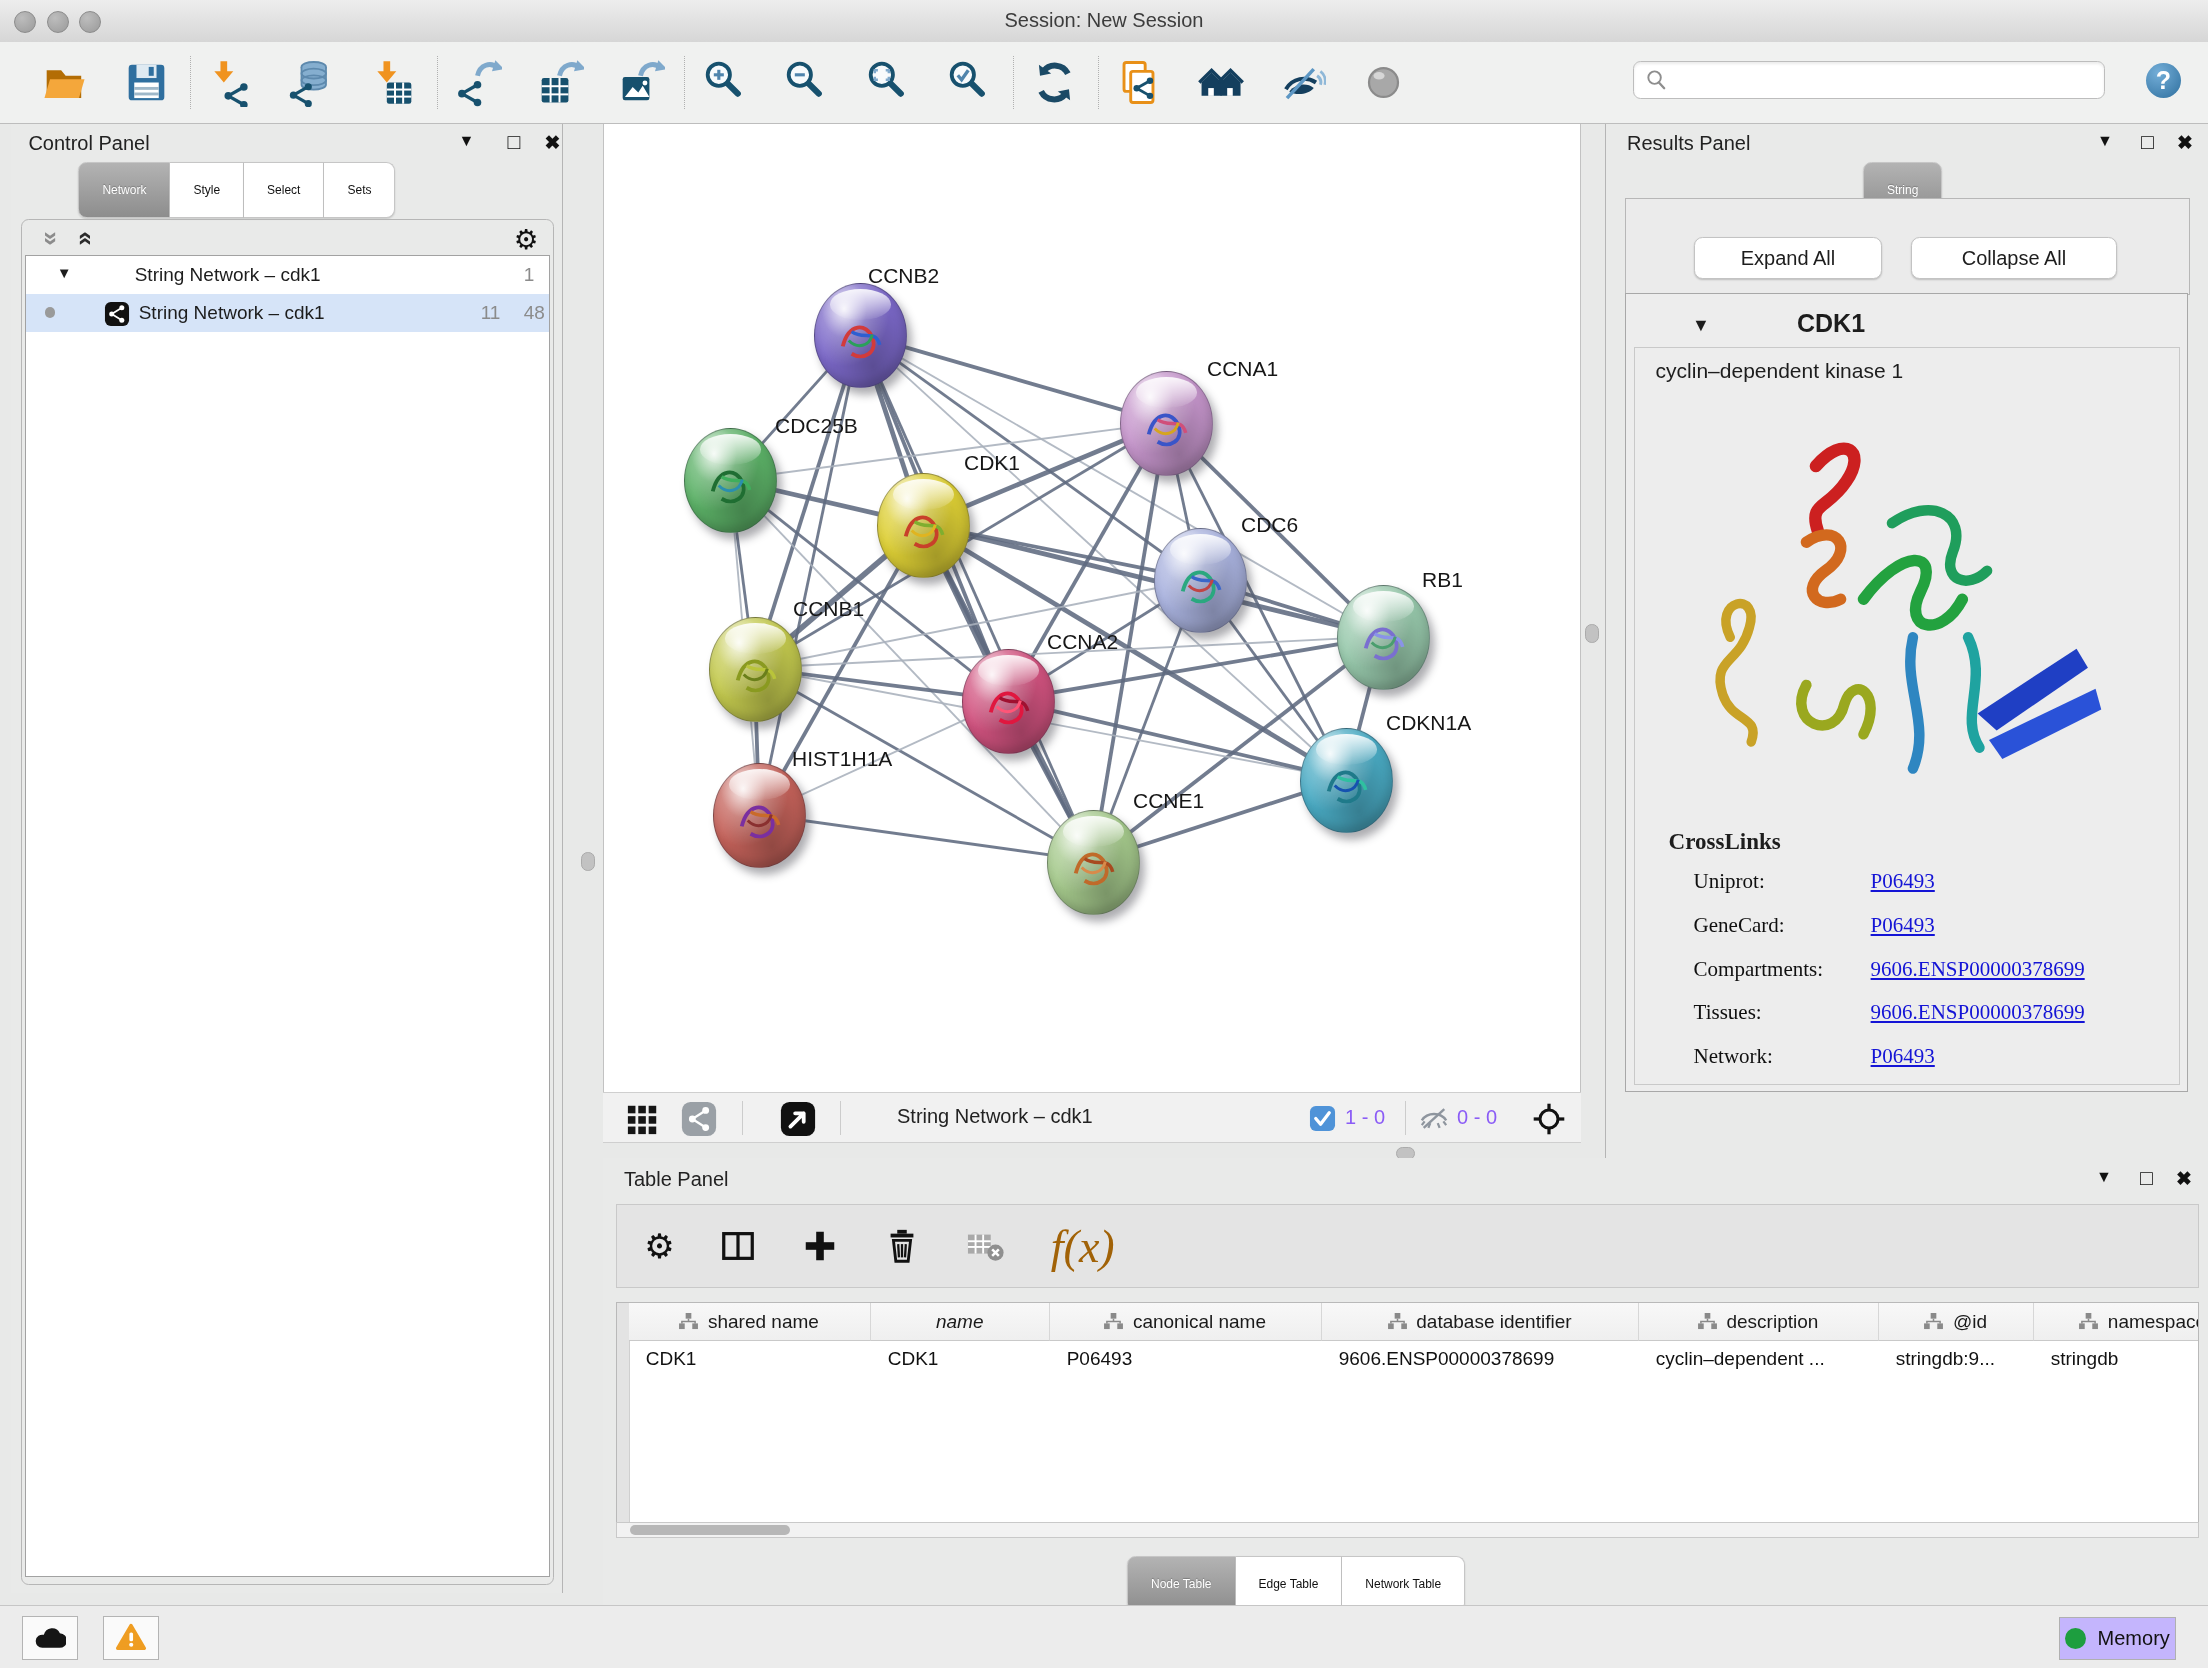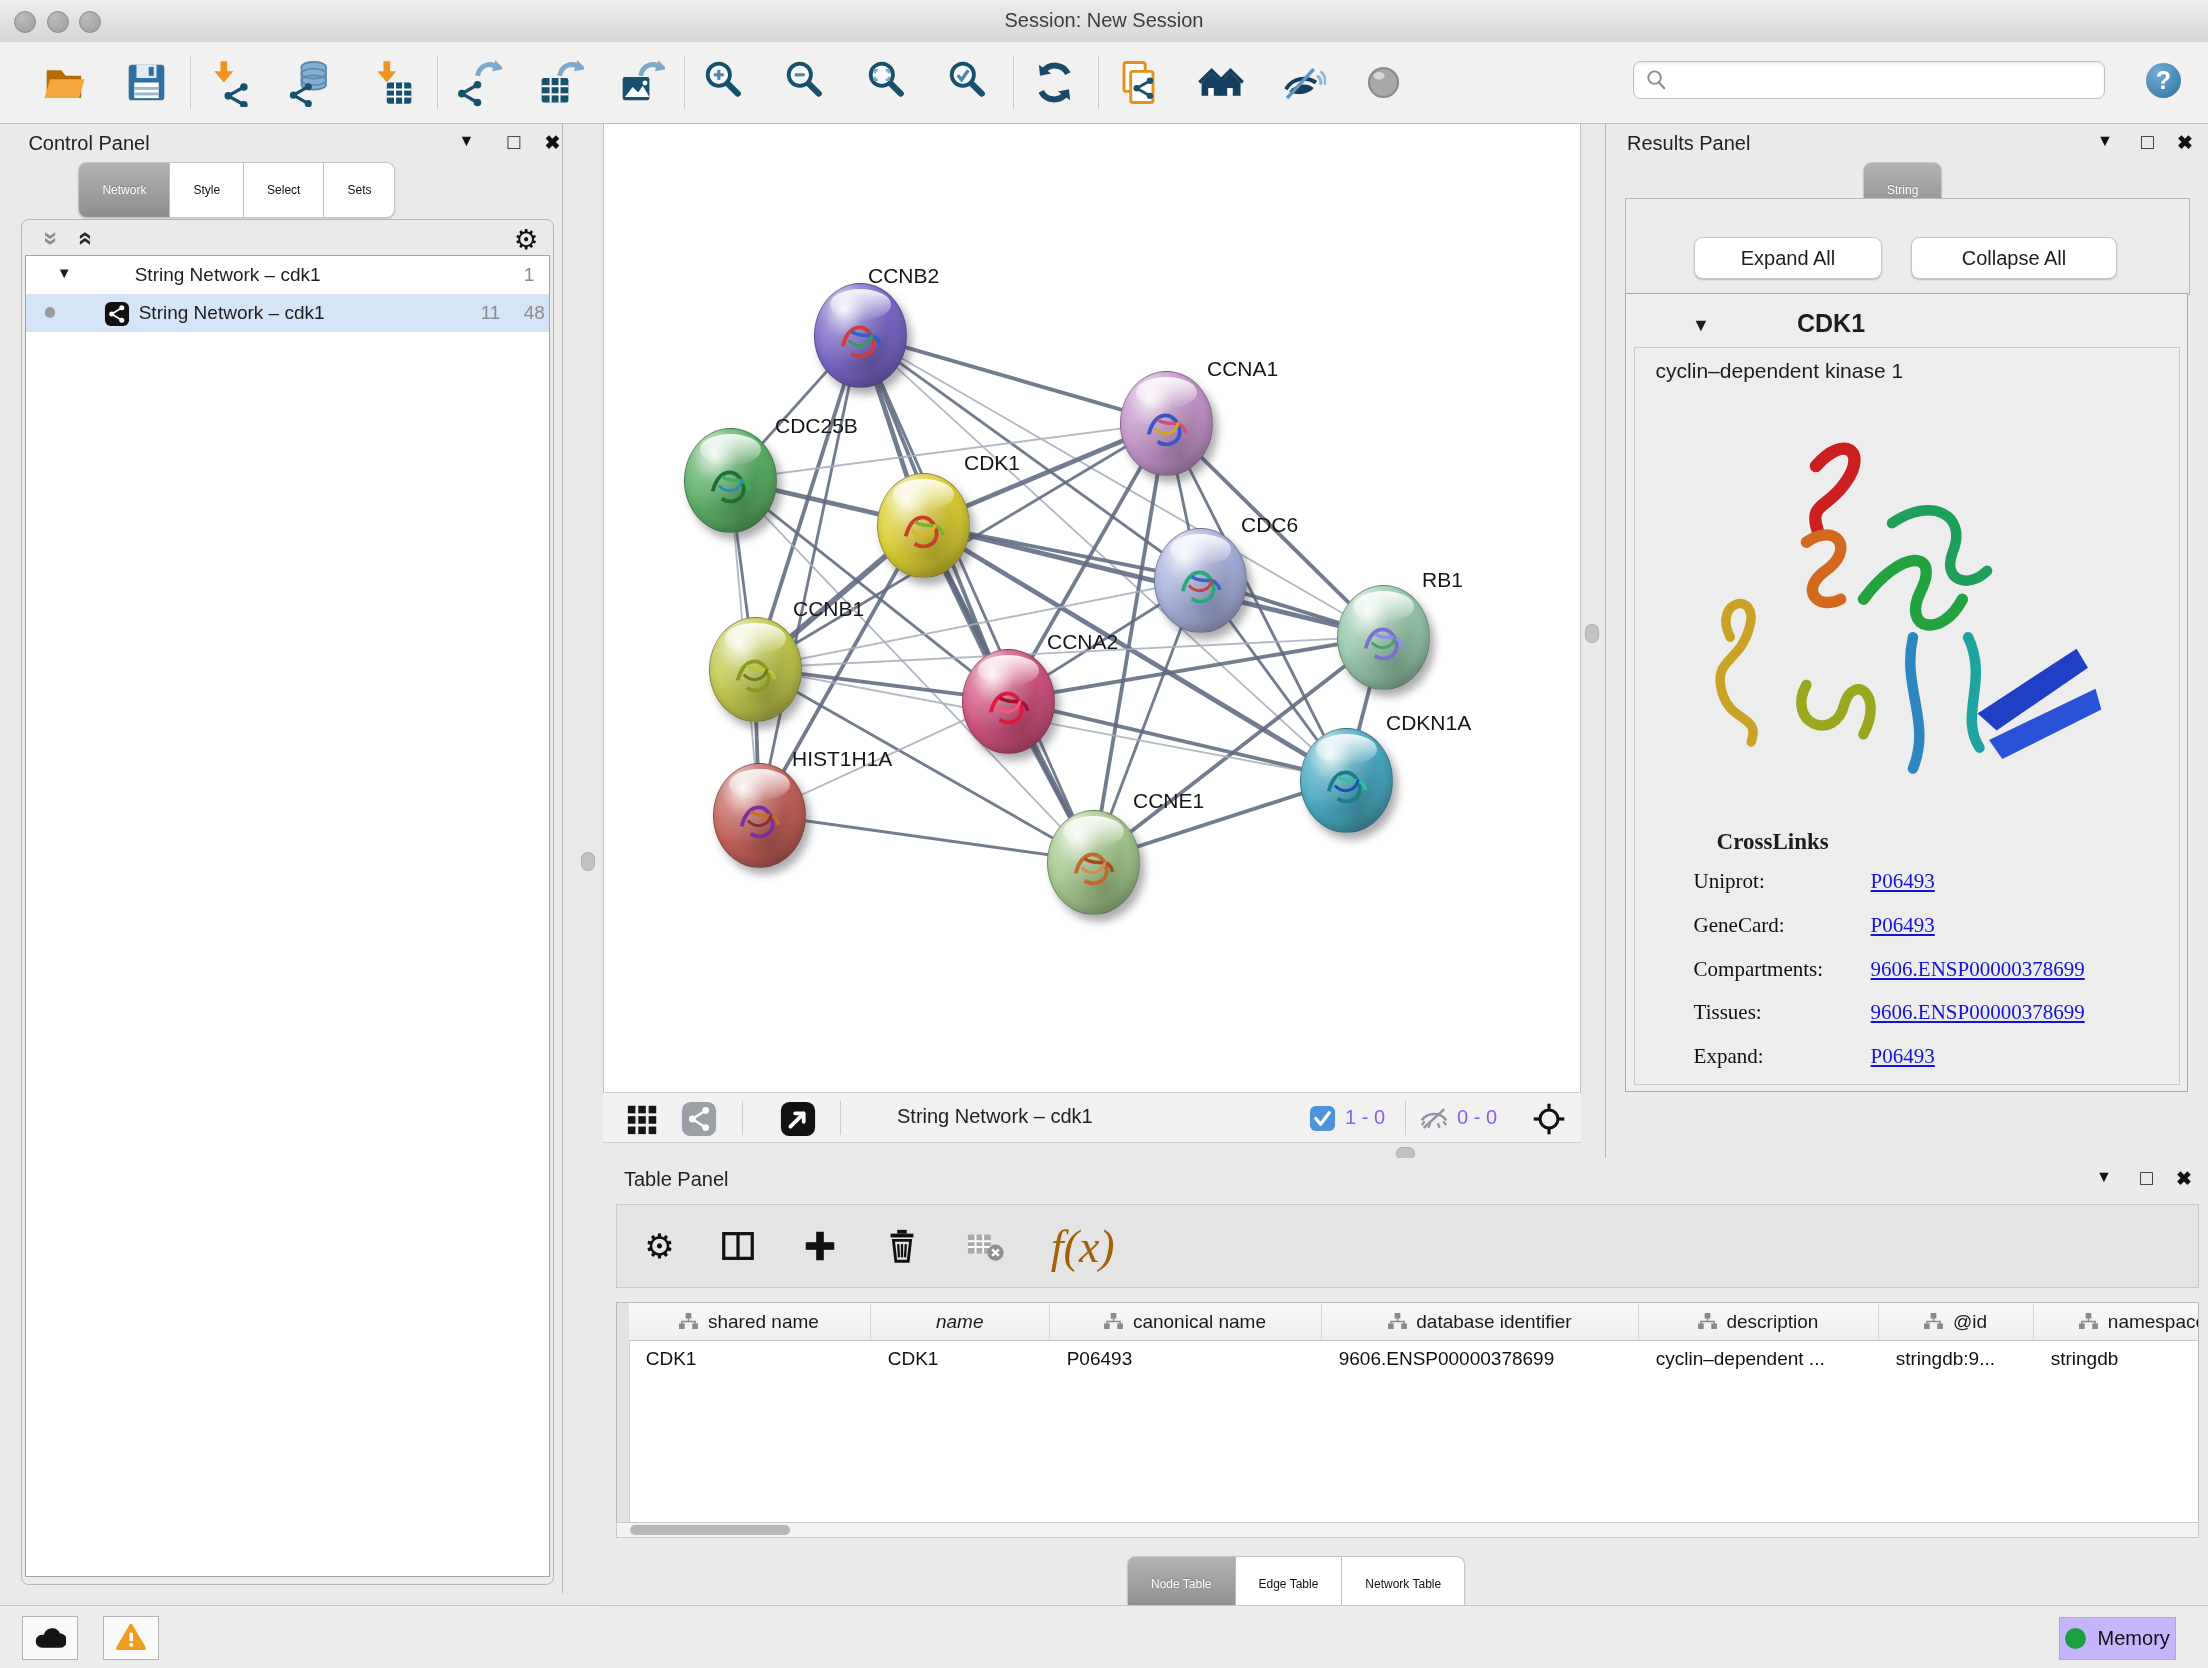--- a/index.html
+++ b/index.html
@@ -564,31 +564,31 @@
           <path d="M140 140 C172 118 192 148 160 170 C132 190 152 212 176 200" fill="none" stroke="#d2691e" stroke-width="12" stroke-linecap="round"></path>
           <path d="M60 240 C40 200 92 190 80 230 C70 268 40 262 52 300 C62 330 92 322 82 350" fill="none" stroke="#c9a227" stroke-width="10" stroke-linecap="round"></path>
           <path d="M140 290 C118 330 170 352 180 310 C190 278 222 300 200 342" fill="none" stroke="#9aa81f" stroke-width="11" stroke-linecap="round"></path>
           <path d="M200 200 C240 146 282 148 260 192 C240 232 282 242 304 200" fill="none" stroke="#23a23f" stroke-width="12" stroke-linecap="round"></path>
           <path d="M230 120 C270 92 310 110 294 150 C282 180 310 190 330 170" fill="none" stroke="#1f9e5c" stroke-width="11" stroke-linecap="round"></path>
           <path d="M310 240 C332 286 300 322 322 356" fill="none" stroke="#1fa3a0" stroke-width="11" stroke-linecap="round"></path>
           <path d="M252 240 C240 292 272 330 252 378" fill="none" stroke="#2e86c1" stroke-width="11" stroke-linecap="round"></path>
           <path d="M320 320 L424 252 L436 272 L340 338 Z" fill="#1f3fc4"></path>
           <path d="M332 348 L444 294 L450 316 L346 368 Z" fill="#2a52d8"></path>
         </svg>
-        <div style="position:absolute;left:34px;top:481px;font-family:'Liberation Serif',serif;font-size:23px;font-weight:bold;margin-left:48px;">CrossLinks</div>
+        <div style="position:absolute;left:34px;top:481px;font-family:'Liberation Serif',serif;font-size:23px;font-weight:bold;">CrossLinks</div>
         <div id="xl-rows">
             <div class="xl-row" style="top: 521px;">Uniprot:</div>
             <div class="xl-link" style="top: 521px;">P06493</div>
             <div class="xl-row" style="top: 565px;">GeneCard:</div>
             <div class="xl-link" style="top: 565px;">P06493</div>
             <div class="xl-row" style="top: 609px;">Compartments:</div>
             <div class="xl-link" style="top: 609px;">9606.ENSP00000378699</div>
             <div class="xl-row" style="top: 652px;">Tissues:</div>
             <div class="xl-link" style="top: 652px;">9606.ENSP00000378699</div>
-            <div class="xl-row" style="top: 696px;">Expand:</div>
+            <div class="xl-row" style="top: 696px;">Network:</div>
             <div class="xl-link" style="top: 696px;">P06493</div>
           </div>
       </div>
     </div>
   </div>
 
   <div id="table-panel">
     <span class="panel-title" style="position:absolute;left:21px;top:9.5px;">Table Panel</span>
     <span class="win-ico" style="position:absolute;left:1493px;top:9.5px;font-size:16px;">▼</span>
     <span class="win-ico" style="position:absolute;left:1537px;top:7.6px;font-weight:normal;font-size:21px;">□</span>

